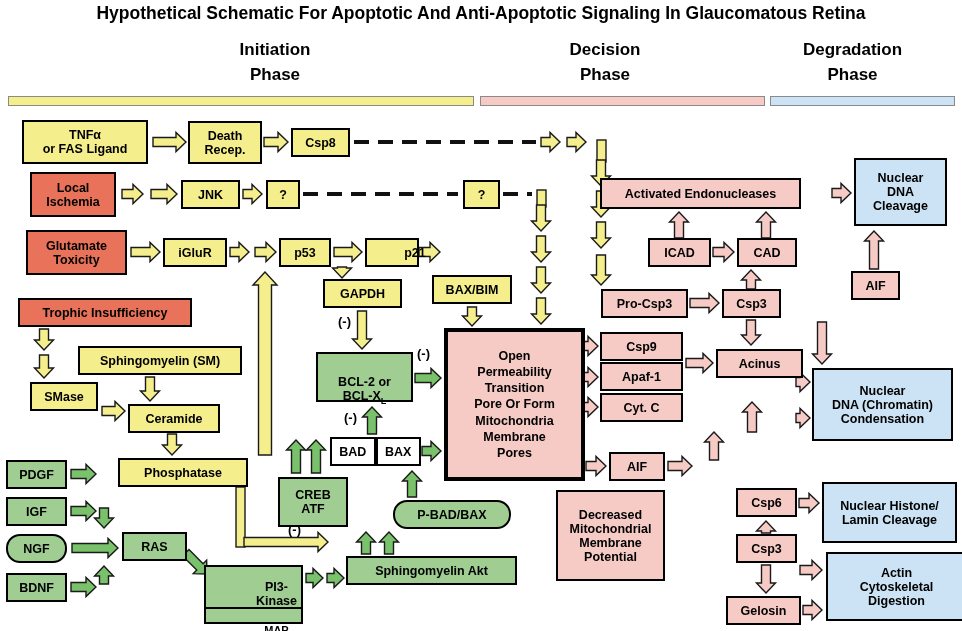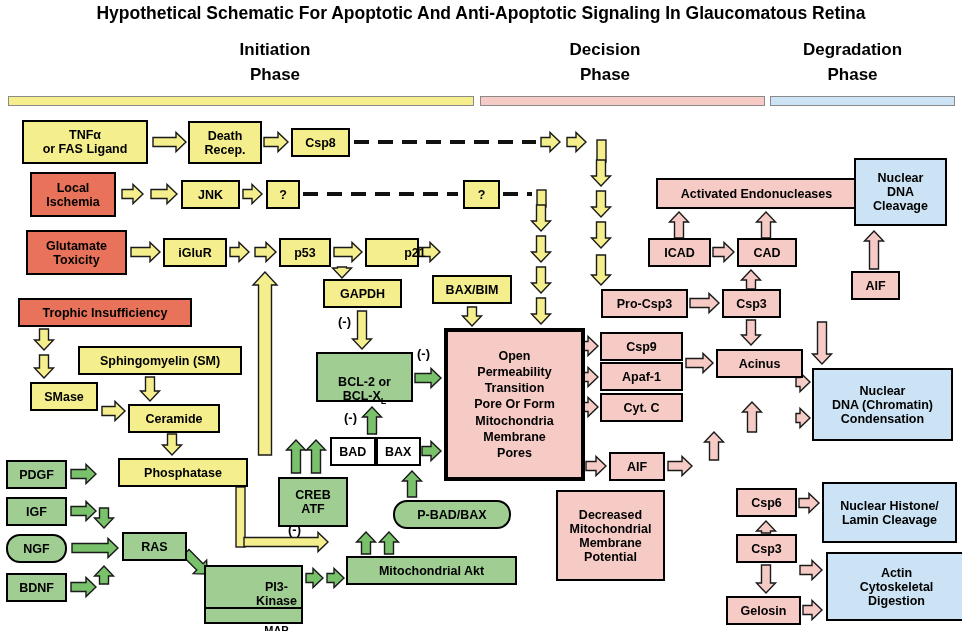--- a/index.html
+++ b/index.html
@@ -148,39 +148,39 @@
   <div class="node c-yellow" style="left:30px;top:382px;width:68px;height:29px;">SMase</div>
   <div class="node c-yellow" style="left:128px;top:404px;width:92px;height:29px;">Ceramide</div>
   <div class="node c-yellow" style="left:118px;top:458px;width:130px;height:29px;">Phosphatase</div>
 
   <div class="node c-green blk" style="left:316px;top:352px;width:97px;height:50px;"><span>BCL-2 or
 BCL-X</span><sub>L</sub></div>
   <div class="node c-white badbax" style="left:330px;top:437px;width:91px;height:29px;"><span>BAD</span><div class="vdiv"></div><span>BAX</span></div>
   <div class="node c-green" style="left:278px;top:477px;width:70px;height:50px;">CREB
 ATF</div>
   <div class="node c-green" style="left:393px;top:500px;width:118px;height:29px;border-radius:14px;">P-BAD/BAX</div>
-  <div class="node c-green" style="left:346px;top:556px;width:171px;height:29px;">Mitochondrial Akt</div>
+  <div class="node c-green" style="left:346px;top:556px;width:171px;height:29px;">Sphingomyelin Akt</div>
   <div class="node c-green" style="left:6px;top:460px;width:61px;height:29px;">PDGF</div>
   <div class="node c-green" style="left:6px;top:497px;width:61px;height:29px;">IGF</div>
   <div class="node c-green" style="left:6px;top:534px;width:61px;height:29px;border-radius:14px;">NGF</div>
   <div class="node c-green" style="left:6px;top:573px;width:61px;height:29px;">BDNF</div>
   <div class="node c-green" style="left:122px;top:532px;width:65px;height:29px;">RAS</div>
   <div class="node c-green kin" style="left:204px;top:565px;width:99px;height:59px;">
     <div class="krow krow1">PI3-Kinase</div>
     <div class="krow krow2">MAP Kinase</div>
   </div>
 
   <div class="node c-pink thick" style="left:444px;top:328px;width:141px;height:153px;">Open
 Permeability
 Transition
 Pore Or Form
 Mitochondria
 Membrane
 Pores</div>
-  <div class="node c-pink" style="left:656px;top:178px;width:201px;height:31px;">Activated Endonucleases</div>
+  <div class="node c-pink" style="left:600px;top:178px;width:201px;height:31px;">Activated Endonucleases</div>
   <div class="node c-pink" style="left:648px;top:238px;width:63px;height:29px;">ICAD</div>
   <div class="node c-pink" style="left:737px;top:238px;width:60px;height:29px;">CAD</div>
   <div class="node c-pink" style="left:601px;top:289px;width:87px;height:29px;">Pro-Csp3</div>
   <div class="node c-pink" style="left:722px;top:289px;width:59px;height:29px;">Csp3</div>
   <div class="node c-pink" style="left:600px;top:332px;width:83px;height:29px;">Csp9</div>
   <div class="node c-pink" style="left:600px;top:362px;width:83px;height:29px;">Apaf-1</div>
   <div class="node c-pink" style="left:600px;top:393px;width:83px;height:29px;">Cyt. C</div>
   <div class="node c-pink" style="left:716px;top:349px;width:87px;height:29px;">Acinus</div>
   <div class="node c-pink" style="left:851px;top:271px;width:49px;height:29px;">AIF</div>
   <div class="node c-pink" style="left:609px;top:452px;width:56px;height:29px;">AIF</div>

